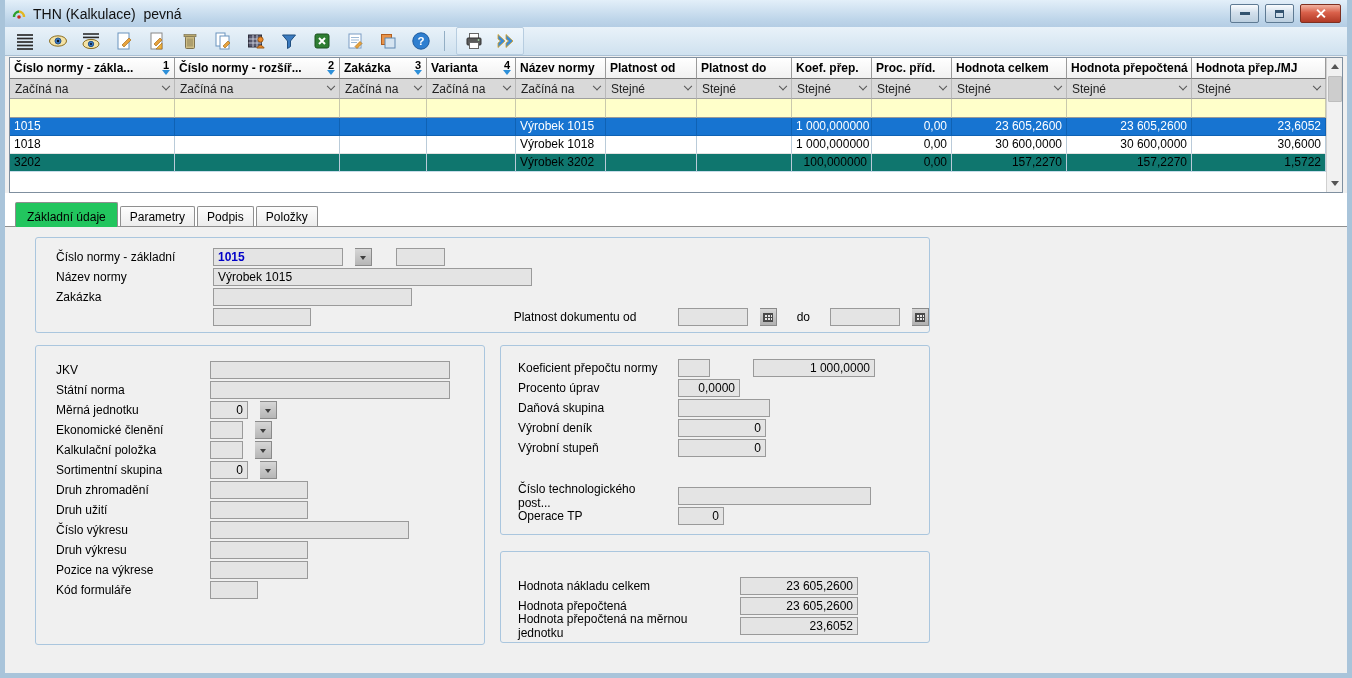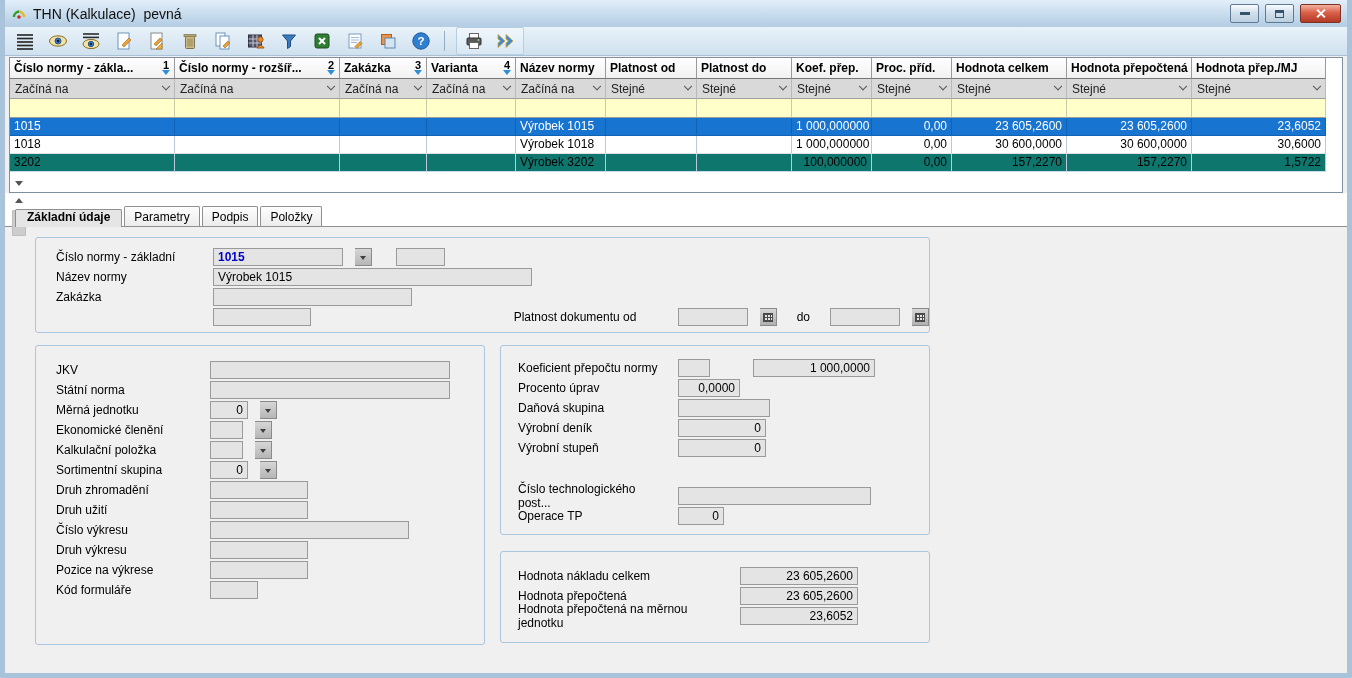--- a/index.html
+++ b/index.html
@@ -22,21 +22,21 @@
   .glyph-x::before{transform:rotate(45deg);}
   .glyph-x::after{transform:rotate(-45deg);}
   
   .toolbar{height:29px;display:flex;align-items:center;gap:9px;padding:2px 8px;
     background:linear-gradient(#e9f2f9,#cfe1ef);border-bottom:1px solid #aac0d4;}
   .tbtn{width:24px;height:24px;display:flex;align-items:center;justify-content:center;cursor:pointer;border-radius:2px;}
   .tsep{width:1px;height:20px;background:#93aec4;margin:0 2px;}
   .tgroup{display:flex;gap:8px;align-items:center;background:linear-gradient(#f0f7fc,#d9e8f4);
     border:1px solid #b7cde0;border-radius:2px;padding:1px 5px;}
   
-  .gridwrap{margin:1px 0 0 4px;width:1334px;border:1px solid #7f8f9f;background:#fff;display:flex;flex-direction:column;}
+  .gridwrap{margin:1px 0 0 4px;width:1334px;border:1px solid #7f8f9f;background:#fff;display:flex;}
   .gridcols{width:1316px;}
   .c0{width:165px}.c1{width:165px}.c2{width:87px}.c3{width:89px}.c4{width:90px}.c5{width:91px}
   .c6{width:95px}.c7{width:80px}.c8{width:80px}.c9{width:115px}.c10{width:125px}.c11{width:134px}
   .grow{display:flex;}
   .hcell{height:21px;background:linear-gradient(#ffffff,#f1f1f1);border-right:1px solid #9a9a9a;border-bottom:1px solid #777;
     font-size:12px;font-weight:bold;color:#000;padding:2px 4px;display:flex;justify-content:space-between;align-items:center;
     white-space:nowrap;overflow:hidden;cursor:pointer;}
   .sortwrap{display:flex;flex-direction:column;align-items:center;line-height:9px;margin-left:2px;}
   .sortnum{font-size:11px;font-weight:bold;}
   .sortarrow{width:0;height:0;border-left:4px solid transparent;border-right:4px solid transparent;border-top:5px solid #2d8fd8;}
@@ -60,30 +60,30 @@
   .sarrow-up{top:0;}
   .sarrow-down{bottom:0;}
   .tri-up{width:0;height:0;border-left:4px solid transparent;border-right:4px solid transparent;border-bottom:5px solid #555;}
   .tri-down{width:0;height:0;border-left:4px solid transparent;border-right:4px solid transparent;border-top:5px solid #555;}
   .sthumb{position:absolute;left:1px;top:18px;width:14px;height:26px;background:#cdcdcd;border:1px solid #bdbdbd;border-radius:1px;cursor:grab;}
   
   .gapstrip{height:10px;background:#fff;}
   .tabstrip{display:flex;align-items:flex-end;background:#fff;padding:2px 0 0 10px;border-bottom:1px solid #8f8f8f;height:24px;}
   .tab{border:1px solid #8f8f8f;border-bottom:none;background:linear-gradient(#fdfdfd,#ececec);font-size:12px;
     padding:3px 9px 2px 9px;margin-right:2px;border-radius:2px 2px 0 0;cursor:pointer;color:#000;}
-  .tab.active{background:#e5e5e5;padding:0 11px 3px 11px;margin-bottom:-1px;position:relative;z-index:2;font-weight:bold;}
+  .tab.active{background:#22c55e;padding:7px 11px 3px 11px;margin-bottom:-1px;position:relative;z-index:2;}
   
   .content{background:#f0f0f0;height:446px;padding:10px 0 0 30px;}
   .groupbox{border:1px solid #aac6de;border-radius:3px;background:#f0f0f0;}
   .g-top{width:895px;height:96px;padding:9px 0 0 20px;}
   .cols{display:flex;margin-top:12px;gap:15px;}
   .g-left{width:450px;height:300px;padding:14px 0 0 20px;}
   .rightcol{display:flex;flex-direction:column;gap:16px;}
   .g-right1{width:430px;height:190px;padding:12px 0 0 17px;}
-  .g-right2{width:430px;height:92px;padding:14px 0 0 17px;}
+  .g-right2{width:430px;height:92px;padding:24px 0 0 17px;}
   .frow{display:flex;align-items:center;height:20px;gap:12px;}
   .lbl{font-size:12px;color:#000;flex:none;}
   .lblw1{width:145px;} .lblw2{width:142px;} .lblw3{width:148px;} .lblw4{width:210px;}
   .field{height:18px;background:#e4e4e4;border:1px solid #9a9a9a;font-size:12px;padding:1px 4px;
     display:flex;align-items:center;flex:none;cursor:text;overflow:hidden;white-space:nowrap;}
   .field.right{justify-content:flex-end;}
   .combo-btn{width:17px;height:18px;flex:none;border:1px solid #8a8a8a;border-left:none;cursor:pointer;
     background:linear-gradient(#d6d6d6,#b6b6b6);display:flex;align-items:center;justify-content:center;}
   .combo-arrow{width:0;height:0;border-left:3.5px solid transparent;border-right:3.5px solid transparent;border-top:4.5px solid #3f3f3f;margin-bottom:-2px;}
   .cal-btn{width:17px;height:18px;flex:none;border:1px solid #8a8a8a;border-left:none;cursor:pointer;

